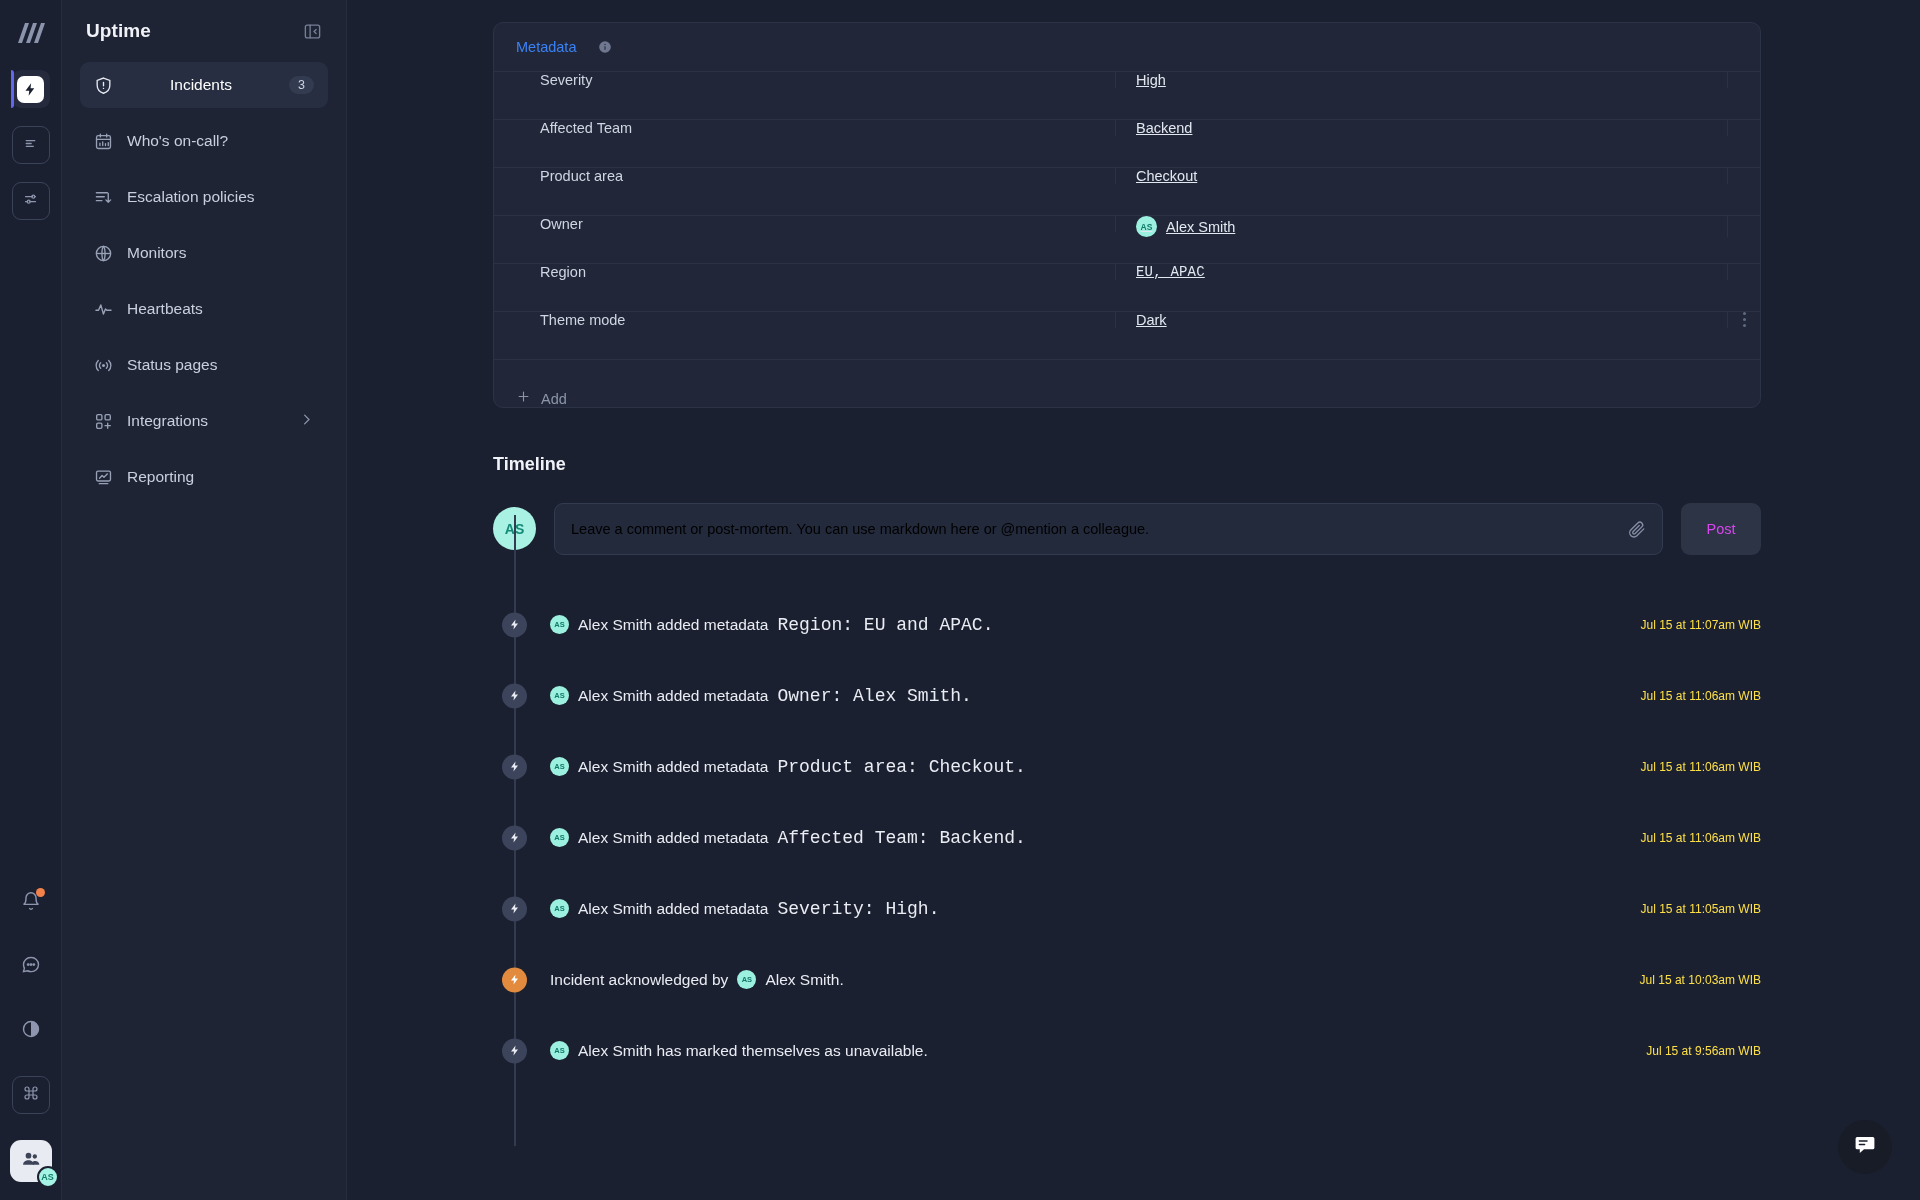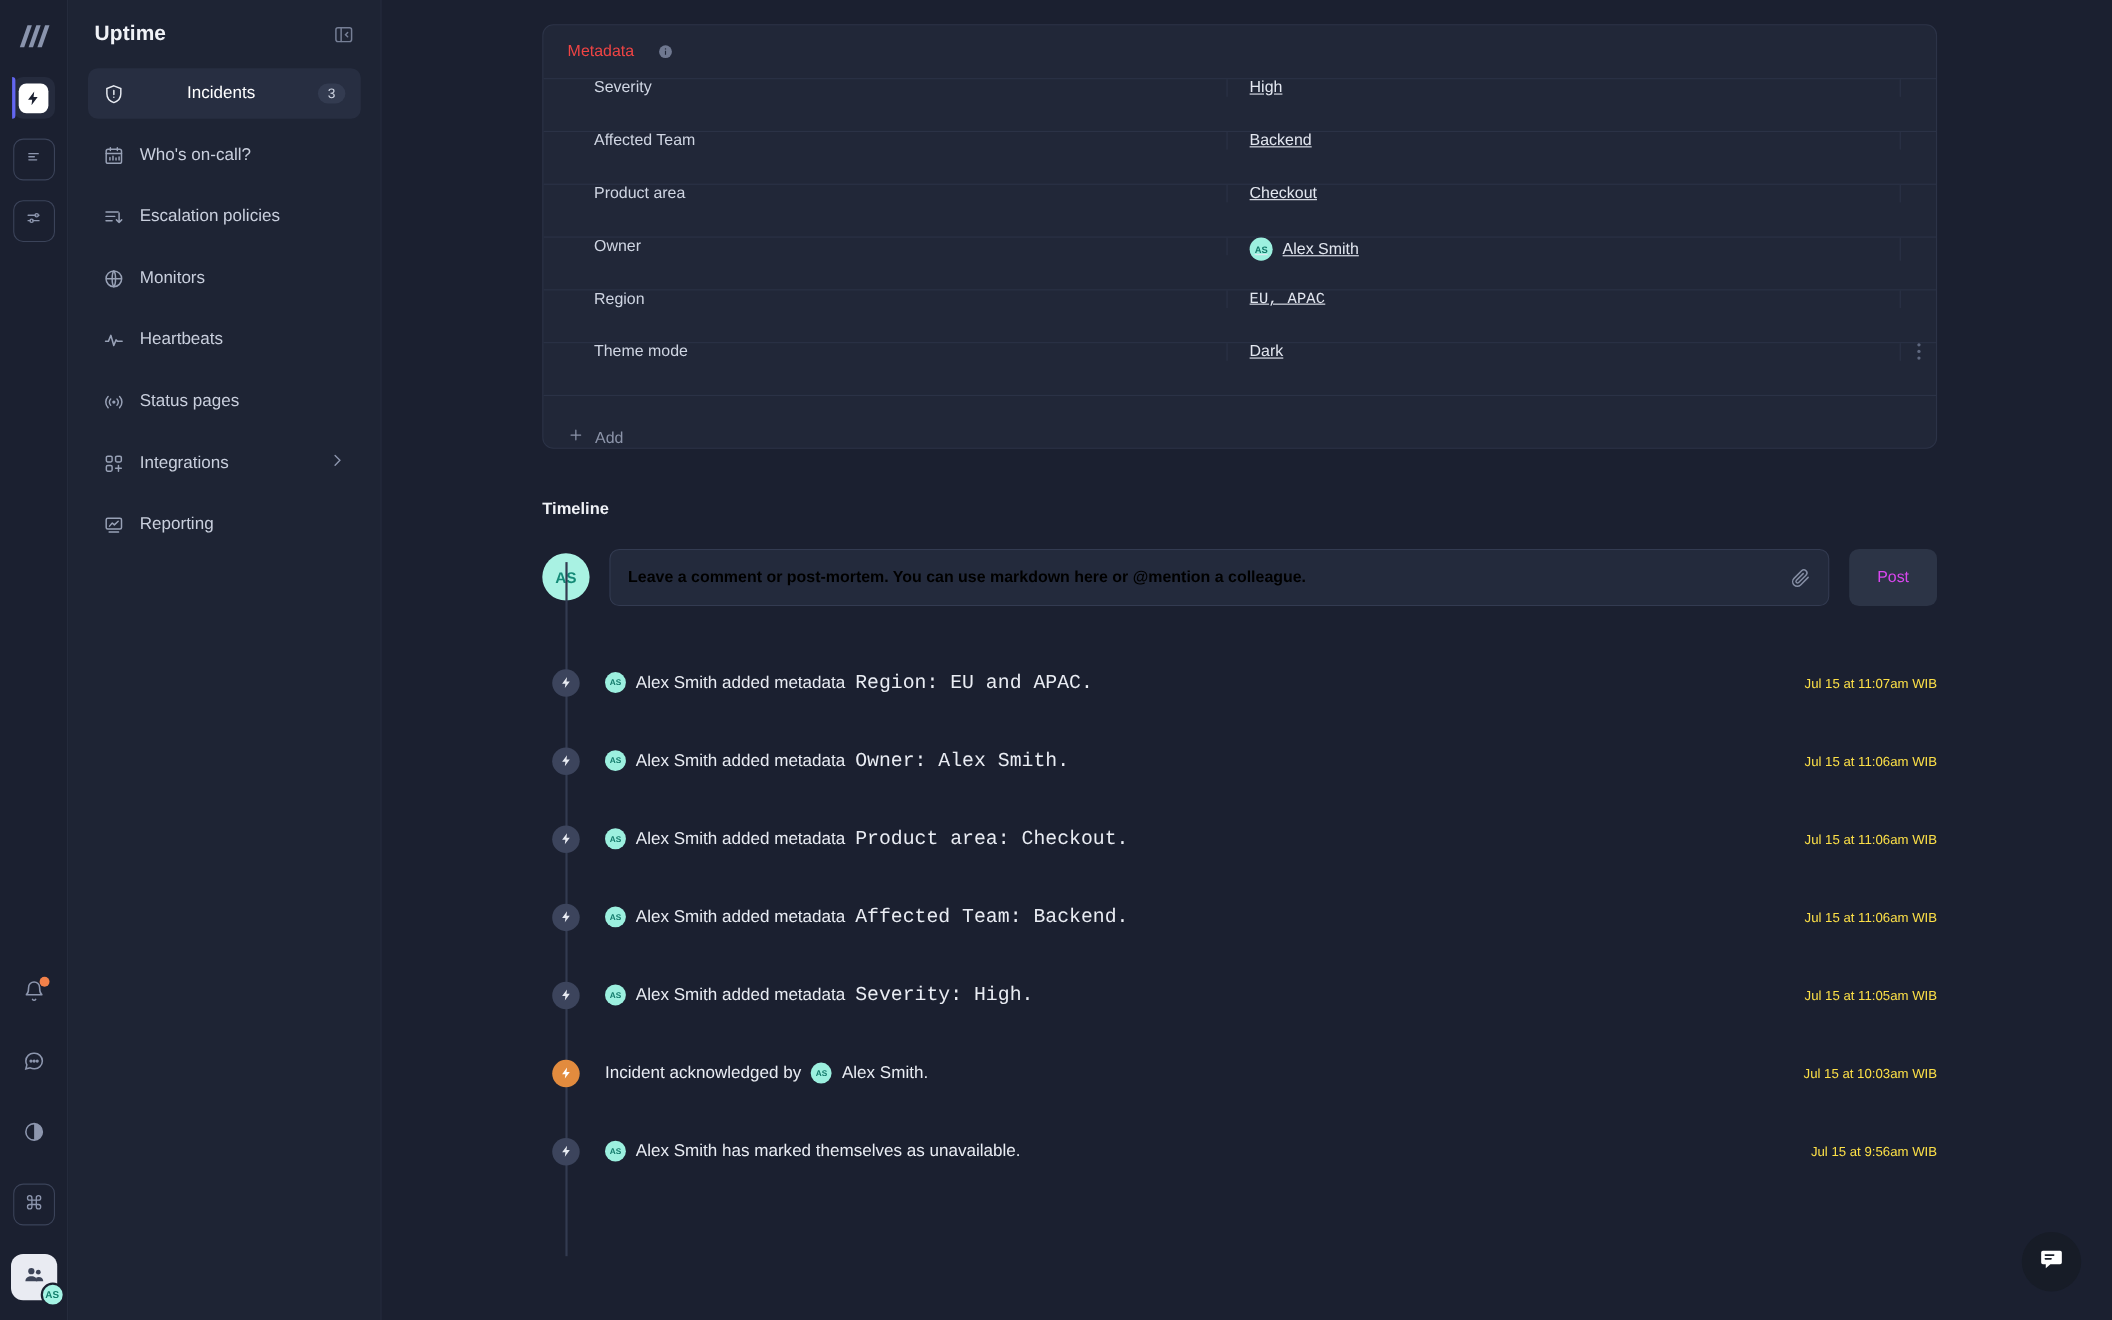--- a/index.html
+++ b/index.html
@@ -114,21 +114,21 @@
   .card {
     margin-left: 146px; width: 1268px;
     background: #212738;
     border: 1px solid #2c3347;
     border-radius: 10px;
     overflow: hidden;
   }
   .card-head {
     height: 48px; display: flex; align-items: center;
     padding: 0 22px; gap: 22px;
-    font-size: 14.5px; color: #ef4444;
+    font-size: 14.5px; color: #3b82f6;
   }
   .info-ico { width: 14px; height: 14px; color: #6f7890; display: flex; }
 
   .meta-row {
     display: flex; border-top: 1px solid #2b3246;
     height: 48px; align-items: flex-start;
   }
   .meta-key {
     width: 622px; flex: 0 0 622px;
     display: flex; align-items: center;
@@ -161,21 +161,21 @@
 
   .add-row {
     height: 48px; border-top: 1px solid #2b3246;
     display: flex; align-items: flex-end; gap: 10px;
     padding-left: 22px; color: #8c94a9; font-size: 14.5px;
   }
 
   
   .tl-title {
     margin-left: 146px; margin-top: 46px;
-    font-size: 15px; font-weight: 700; color: #f0f2f7;
+    font-size: 18px; font-weight: 700; color: #f0f2f7;
   }
   .composer {
     margin-left: 146px; margin-top: 28px;
     width: 1268px; display: flex; align-items: flex-start; gap: 18px;
     position: relative;
   }
   .comp-avatar {
     width: 43px; height: 43px; border-radius: 50%;
     background: #a9f2e3; color: #148a77;
     font-size: 14px; font-weight: 600;
@@ -508,21 +508,21 @@
       </span>
       <span>Add</span>
     </div>
   </div>
 
   <div class="tl-title">Timeline</div>
 
   <div class="composer">
     <div class="comp-avatar">AS</div>
     <div class="comp-box">
-      <span class="comp-ph" style="color:#79melhor;font-weight:bold;">Leave a comment or post-mortem. You can use markdown here or @mention a colleague.</span>
+      <span class="comp-ph" style="color:#79melhor;">Leave a comment or post-mortem. You can use markdown here or @mention a colleague.</span>
       <span class="clip-ico">
         <svg width="19" height="19" viewBox="0 0 24 24" fill="none" stroke="currentColor" stroke-width="1.7" stroke-linecap="round" stroke-linejoin="round">
           <path d="M21.2 11.2 12.5 19.9a5.3 5.3 0 0 1-7.5-7.5l8.7-8.7a3.5 3.5 0 0 1 5 5l-8.7 8.7a1.8 1.8 0 0 1-2.5-2.5l8-8"></path>
         </svg>
       </span>
     </div>
     <div class="post-btn">Post</div>
   </div>
 
   <div class="tl-list">

